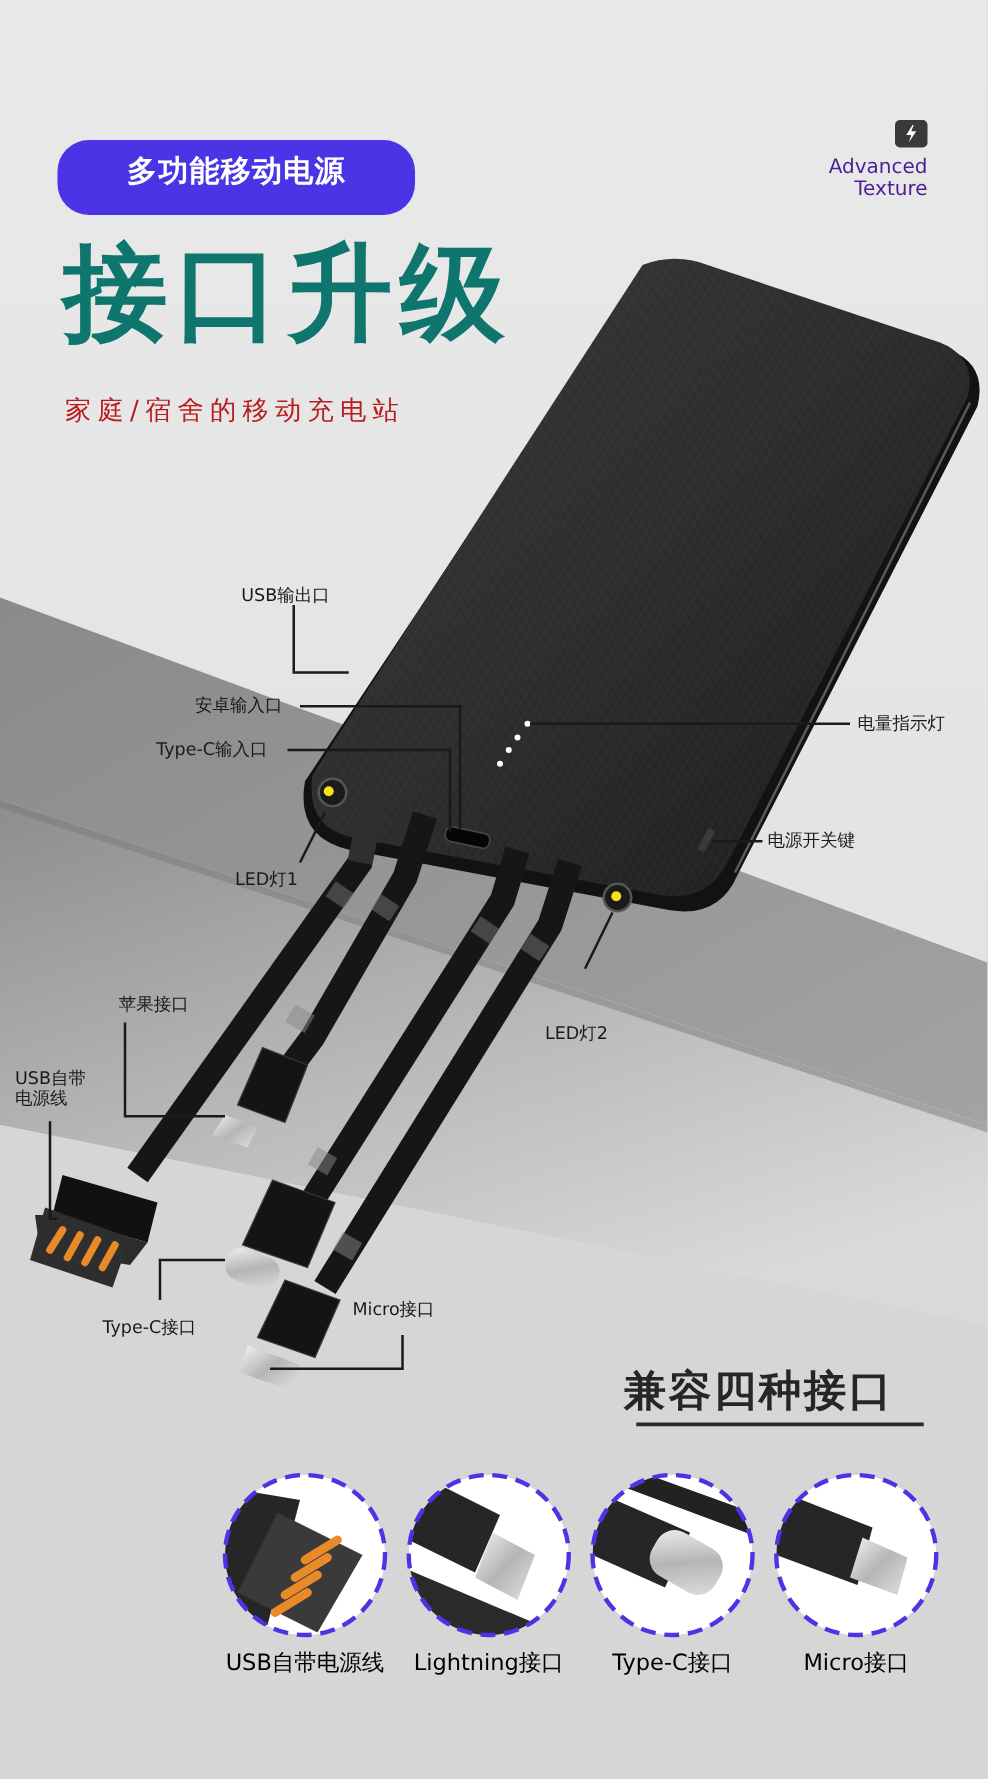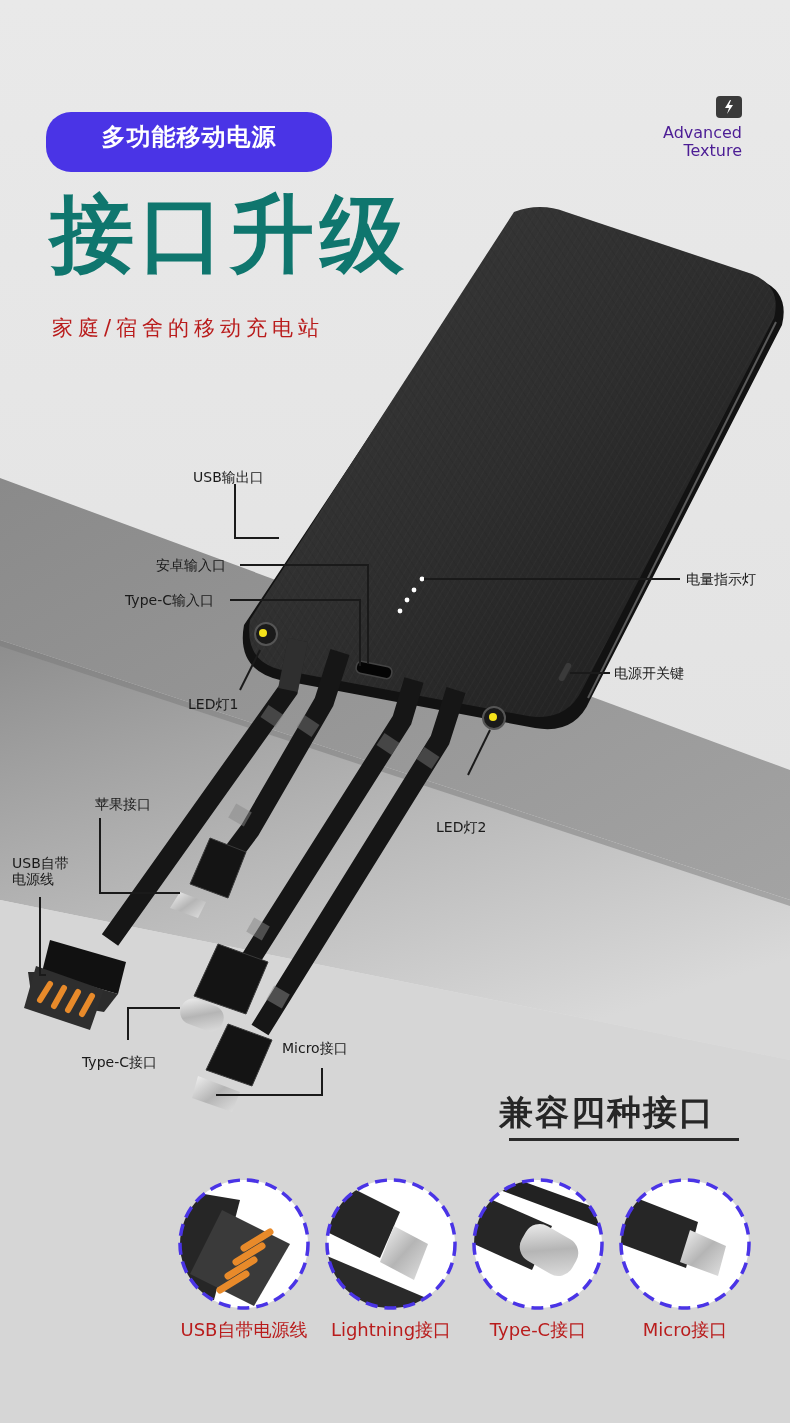--- a/index.html
+++ b/index.html
@@ -38,21 +38,21 @@
     position:absolute; font-size:14px; color:#1a1a1a; white-space:nowrap; line-height:16px;
   }
   .section-title {
     position:absolute; left:499px; top:1090px; font-size:34px; font-weight:bold;
     color:#262626; letter-spacing:2px;
   }
   .section-rule {
     position:absolute; left:509px; top:1138px; width:230px; height:3px; background:#2a2a2a;
   }
   .port-label {
-    position:absolute; top:1318px; font-size:18px; color:#b91c1c; text-align:center; white-space:nowrap;
+    position:absolute; top:1318px; font-size:18px; color:#000000; text-align:center; white-space:nowrap;
   }
 </style>
 </head>
 <body>
 
 <svg class="scene" width="790" height="1423" viewBox="0 0 790 1423" xmlns="http://www.w3.org/2000/svg">
   <defs>
     <linearGradient id="bgTop" x1="0" y1="0" x2="0" y2="1">
       <stop offset="0" stop-color="#e9e9e9"></stop>
       <stop offset="1" stop-color="#dedede"></stop>

